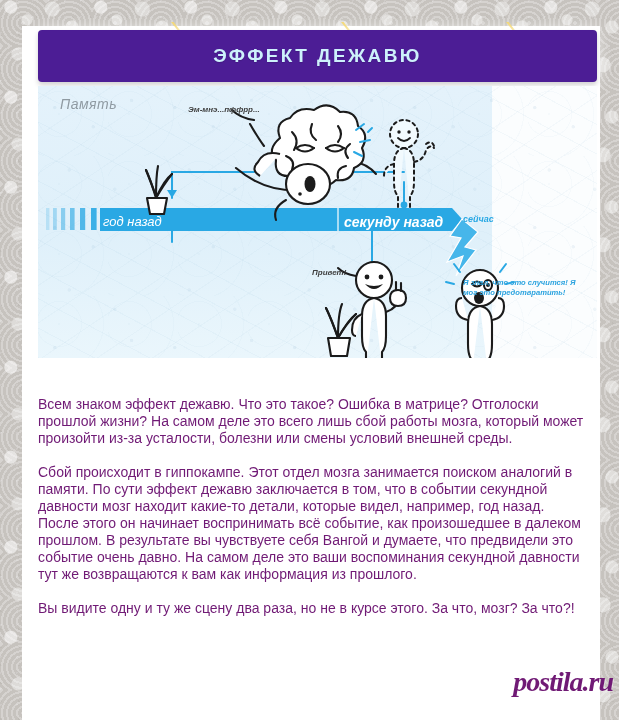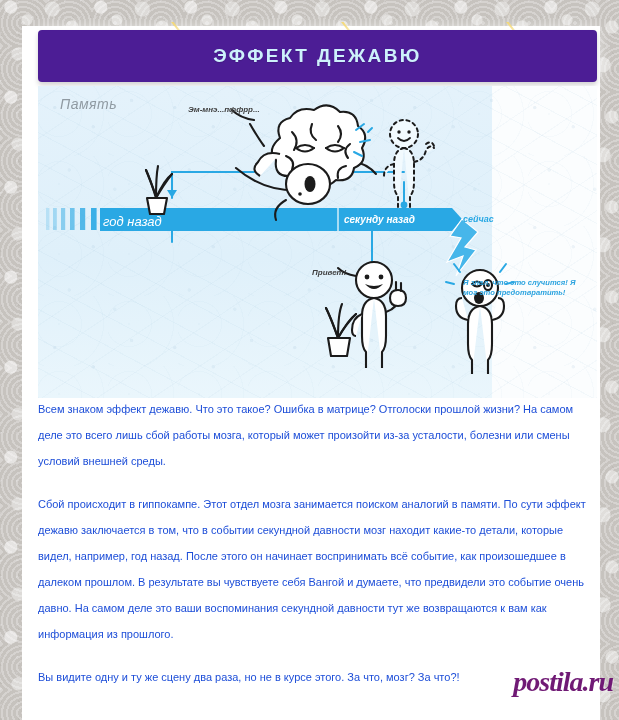--- a/index.html
+++ b/index.html
@@ -43,21 +43,21 @@
     color:#cdf1fb;font-size:19px;font-weight:bold;letter-spacing:2.4px;
     font-family:"Liberation Sans", sans-serif;
     text-shadow:0 1px 1px rgba(0,0,0,.12);
   }
   
   .corner-tick{position:absolute;width:14px;height:12px;overflow:hidden;}
   .corner-tick i{display:block;width:20px;height:2px;background:#f3d35e;
      transform:rotate(52deg);position:absolute;left:-3px;top:5px;opacity:.95;}
   
   #illus{
-    position:absolute;left:38px;top:86px;width:559px;height:312px;
+    position:absolute;left:38px;top:86px;width:559px;height:272px;
     background:#ffffff;overflow:hidden;
   }
   
   #illus .past-wash{
     position:absolute;left:0;top:0;width:454px;height:100%;
     background:linear-gradient(180deg,#e4f2fb 0%,#dff0fa 55%,#eaf6fc 100%);
   }
   #illus .now-wash{
     position:absolute;left:454px;top:0;right:0;height:100%;
     background:#fbfdfe;
@@ -75,28 +75,28 @@
       repeating-linear-gradient(-34deg, rgba(150,190,215,.13) 0 1px, rgba(0,0,0,0) 1px 31px),
       repeating-radial-gradient(circle at 30% 40%, rgba(150,190,215,.10) 0 1px, rgba(0,0,0,0) 1px 22px);
     background-size:120px 120px,120px 120px,120px 120px,120px 120px,120px 120px,auto,auto,70px 70px;
   }
   #illus svg{position:absolute;left:0;top:0;}
   .ih-label{position:absolute;font-style:italic;font-family:"Liberation Sans",sans-serif;}
   #lbl-pamyat{left:22px;top:10px;font-size:14px;color:#8f9aa2;letter-spacing:.5px;}
   #lbl-emne{left:150px;top:19px;font-size:8px;color:#3f3f3f;font-weight:bold;}
   #lbl-privet{left:274px;top:182px;font-size:8px;color:#3f3f3f;font-weight:bold;}
   #lbl-god{left:65px;top:128px;font-size:13px;color:#ffffff;font-weight:normal;}
-  #lbl-sec{left:306px;top:128px;font-size:10px;color:#ffffff;font-weight:bold;}
+  #lbl-sec{left:306px;top:128px;font-size:14px;color:#ffffff;font-weight:bold;}
   #lbl-seychas{left:425px;top:128px;font-size:9px;color:#29a8e4;font-weight:bold;}
   #bubble-znal{left:425px;top:158px;width:116px;font-size:7.6px;line-height:9.5px;
      color:#2ba3df;font-weight:bold;margin-top:34px;}
   
   #copy{
     position:absolute;left:38px;top:396px;width:549px;
-    color:#1d4ed8;font-size:11px;line-height:26px;
+    color:#701a75;font-size:14px;line-height:17px;
     font-family:"Liberation Sans", sans-serif;
   }
   #copy p{margin:0 0 17px 0;}
   #copy p:last-child{margin-bottom:0;}
   
   #watermark{
     position:absolute;right:6px;bottom:22px;
     font-family:"Liberation Serif", serif;font-style:italic;font-weight:bold;
     font-size:28px;color:#701a75;letter-spacing:-1px;
     text-shadow:1px 1px 0 rgba(255,255,255,.35);

